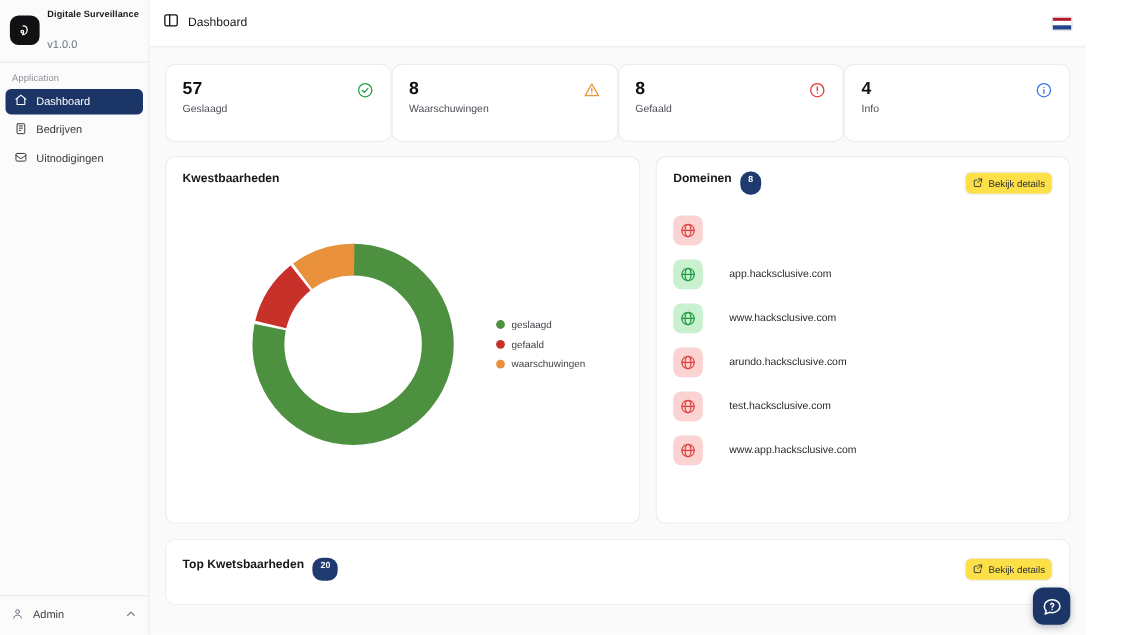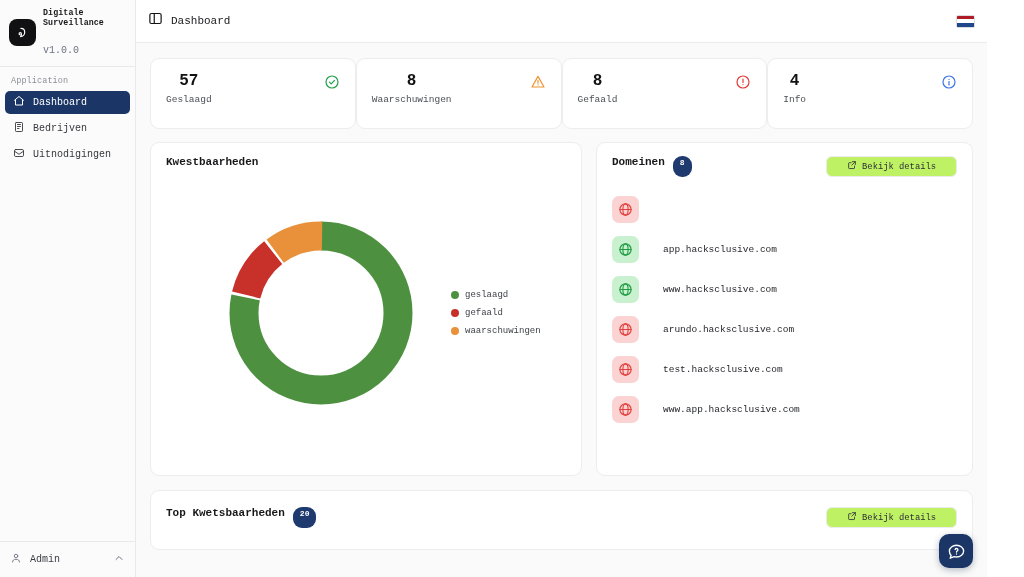--- a/index.html
+++ b/index.html
@@ -4,21 +4,21 @@
 <title>Digitale Surveillance Dashboard</title>
 <style>
   * { box-sizing: border-box; margin: 0; padding: 0; }
   html, body {
     width: 1024px; height: 577px;
     font-family: "Liberation Sans", sans-serif;
     background: #ffffff;
     overflow: hidden;
     color: #18181b;
   }
-  #app { display: flex; width: 987px; height: 577px; font-family: Liberation Mono, monospace; }
+  #app { display: flex; width: 987px; height: 577px; }
 
   
   .sidebar {
     width: 136px; height: 577px;
     background: #fbfbfb;
     border-right: 1px solid #e9e9ec;
     display: flex; flex-direction: column;
     flex: 0 0 136px;
   }
   .brand {
@@ -77,21 +77,21 @@
     width: 138px; height: 25px; background: #ffffff;
     border: 1px solid #e7e7ea; border-radius: 6px;
     display: flex; align-items: center; padding: 0 8px;
     font-size: 9.5px; color: #9ba0a8; cursor: pointer;
     margin-bottom: 12px;
   }
   .select-box .sel-val { flex: 1 1 auto; }
   .select-box svg { width: 11px; height: 11px; color: #9ba0a8; }
 
   
-  .stats { display: flex; margin-bottom: 13px; text-align: center; }
+  .stats { display: flex; margin-bottom: 13px; }
   .stat-card {
     flex: 1 1 0; background: #ffffff; border: 1px solid #ededf0;
     border-radius: 9px; height: 71px; padding: 13px 15px;
     display: flex; align-items: flex-start; justify-content: space-between;
   }
   .stat-num { font-size: 16px; font-weight: 700; color: #111114; line-height: 1.15; }
   .stat-lbl { font-size: 9.5px; color: #4b4e55; margin-top: 4px; }
   .stat-ico { width: 16px; height: 16px; margin-top: 2px; }
 
   
@@ -103,22 +103,22 @@
   .panel-dom { flex: 1 1 auto; height: 334px; padding: 13px 15px; }
   .panel-title { font-size: 11px; font-weight: 700; color: #18181b; }
   .panel-head { display: flex; }
   .badge {
     background: #1e3a6e; color: #ffffff; border-radius: 9px;
     font-size: 8px; font-weight: 600; padding: 2px 7px; margin-left: 8px;
     line-height: 1.3;
   }
   .btn-details {
     margin-left: auto; display: flex; align-items: center; gap: 5px;
-    background: #bef264; border: 1px solid #ececed; border-radius: 6px;
-    height: 21px; padding: 0 20px; font-size: 8.8px; color: #2c2f35; cursor: pointer;
+    background: #fde047; border: 1px solid #ececed; border-radius: 6px;
+    height: 21px; padding: 0 6px; font-size: 8.8px; color: #2c2f35; cursor: pointer;
   }
   .btn-details svg { width: 10px; height: 10px; }
 
   
   .donut-wrap { display: flex; align-items: center; height: 290px; }
   .donut { width: 200px; height: 200px; margin-left: 55px; }
   .legend { margin-left: 30px; display: flex; flex-direction: column; gap: 8px; }
   .legend-row { display: flex; align-items: center; gap: 6px; }
   .legend-dot { width: 8px; height: 8px; border-radius: 50%; flex: 0 0 8px; }
   .legend-lbl { font-size: 9px; color: #3c3f45; }

